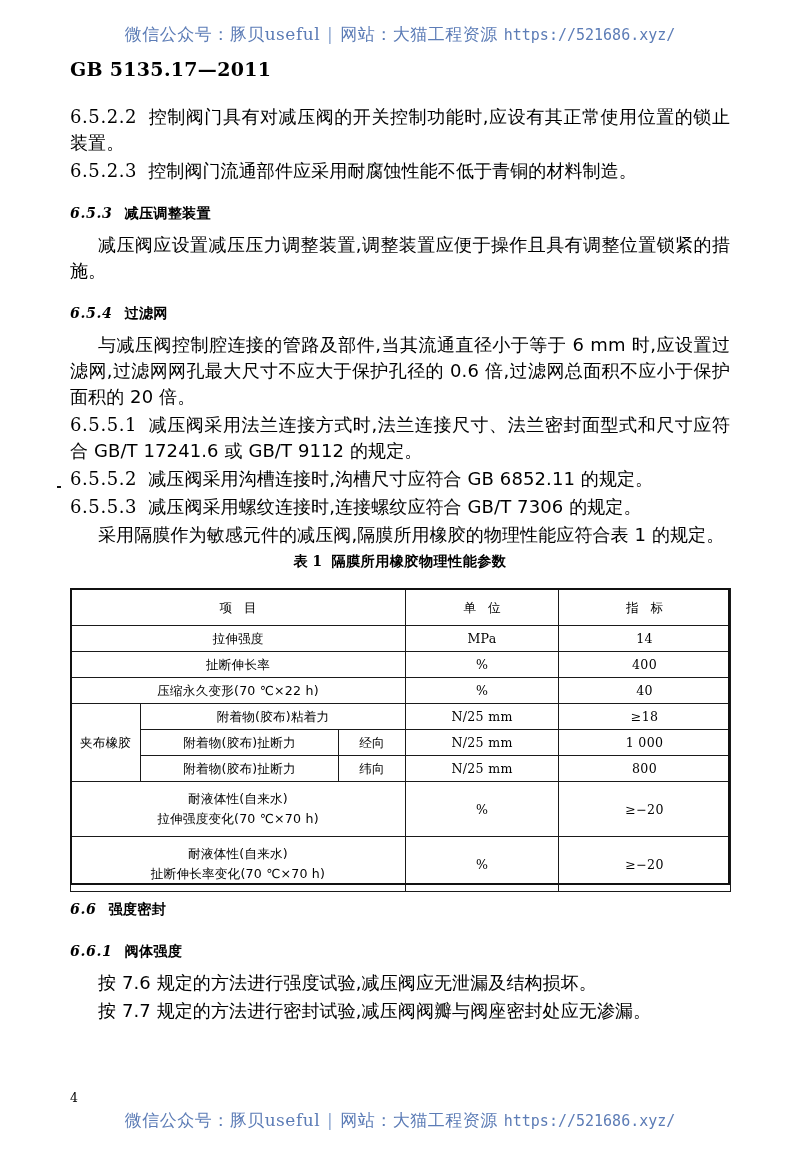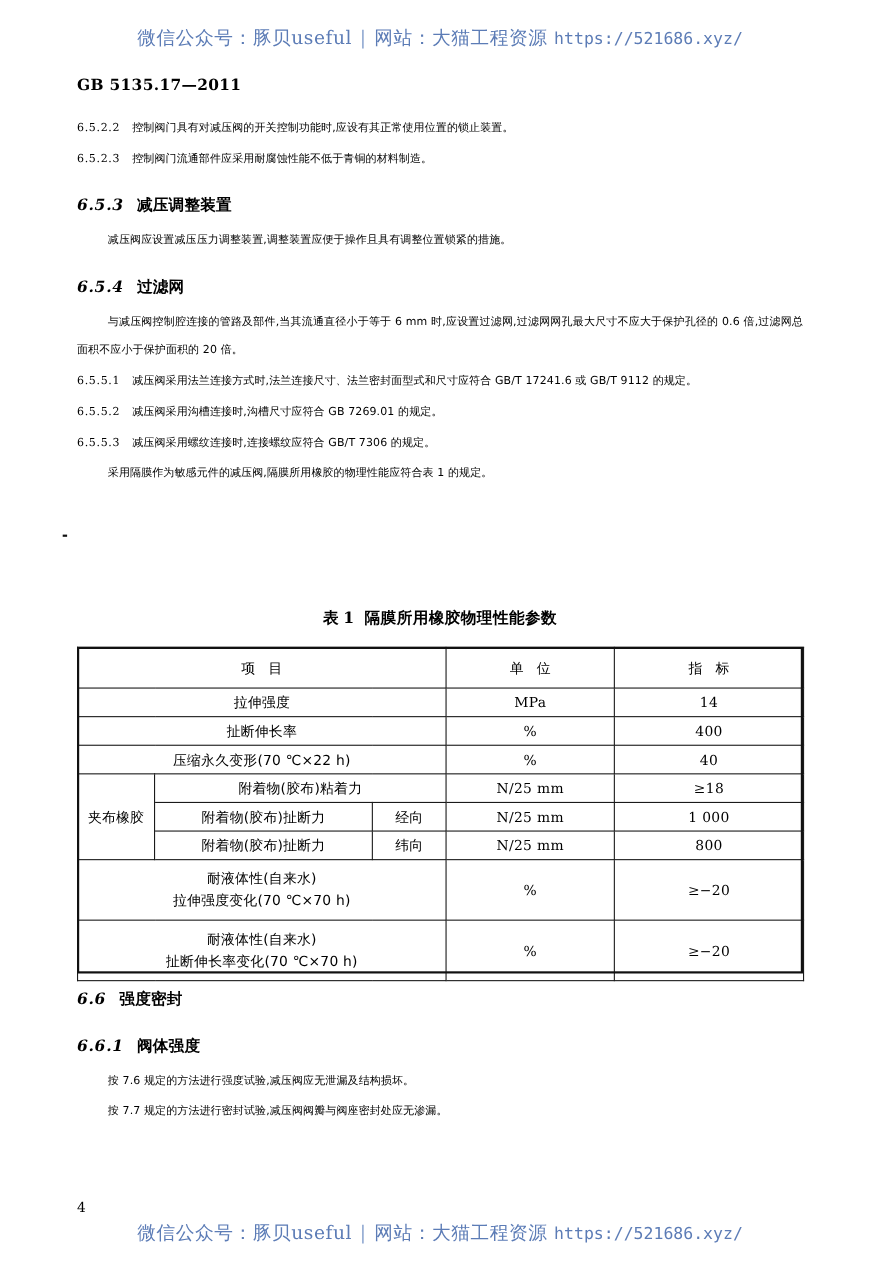--- a/index.html
+++ b/index.html
@@ -42,37 +42,37 @@
     font-size: 15px;
     letter-spacing: 0px;
   }
   #wm-top { top: 23px; }
   #wm-bottom { top: 1109px; }
 
   
   .running-head {
     position: absolute;
     left: 70px;
-    top: 70px;
-    font-size: 14px;
+    top: 58px;
+    font-size: 19px;
     font-weight: bold;
     letter-spacing: 0.3px;
     font-family: "DejaVu Serif", "Liberation Serif", serif;
   }
 
   
   .content {
     position: absolute;
     left: 70px;
     top: 104px;
     width: 660px;
   }
 
   .para {
-    font-size: 10px;
+    font-size: 18px;
     line-height: 26px;
     margin: 0 0 2px 0;
     text-align: justify;
     letter-spacing: 0.1px;
   }
   .para .num {
     font-family: "DejaVu Serif", "Liberation Serif", serif;
     letter-spacing: 0.6px;
     margin-right: 11px;
   }
@@ -209,21 +209,21 @@
     </div>
 
     <p class="para indent">与减压阀控制腔连接的管路及部件,当其流通直径小于等于 6 mm 时,应设置过滤网,过滤网网孔最大尺寸不应大于保护孔径的 0.6 倍,过滤网总面积不应小于保护面积的 20 倍。</p>
 
 
     <p class="para">
       <span class="num">6.5.5.1</span><span>减压阀采用法兰连接方式时,法兰连接尺寸、法兰密封面型式和尺寸应符合 GB/T 17241.6 或 GB/T 9112 的规定。</span>
     </p>
 
     <p class="para">
-      <span class="num">6.5.5.2</span><span>减压阀采用沟槽连接时,沟槽尺寸应符合 GB 7269.01 的规定。</span>
+      <span class="num">6.5.5.2</span><span>减压阀采用沟槽连接时,沟槽尺寸应符合 GB 6852.11 的规定。</span>
     </p>
 
     <p class="para">
       <span class="num">6.5.5.3</span><span>减压阀采用螺纹连接时,连接螺纹应符合 GB/T 7306 的规定。</span>
     </p>
 
 
     <p class="para indent">采用隔膜作为敏感元件的减压阀,隔膜所用橡胶的物理性能应符合表 1 的规定。</p>
   </div>
 

